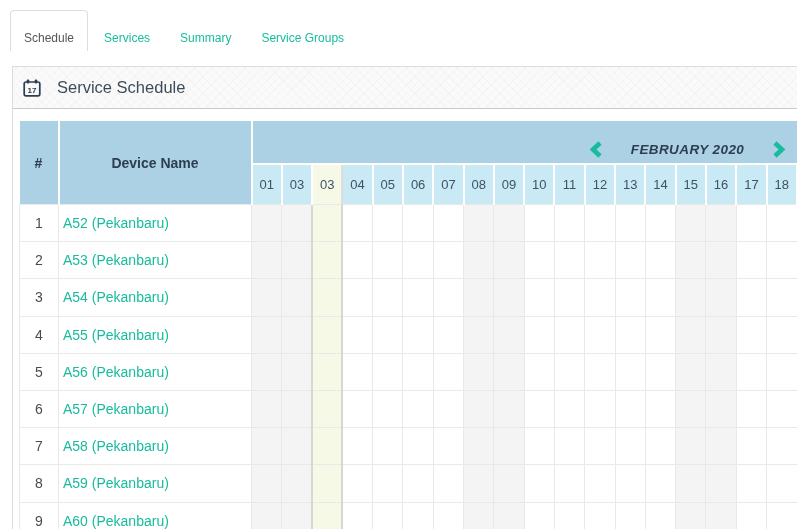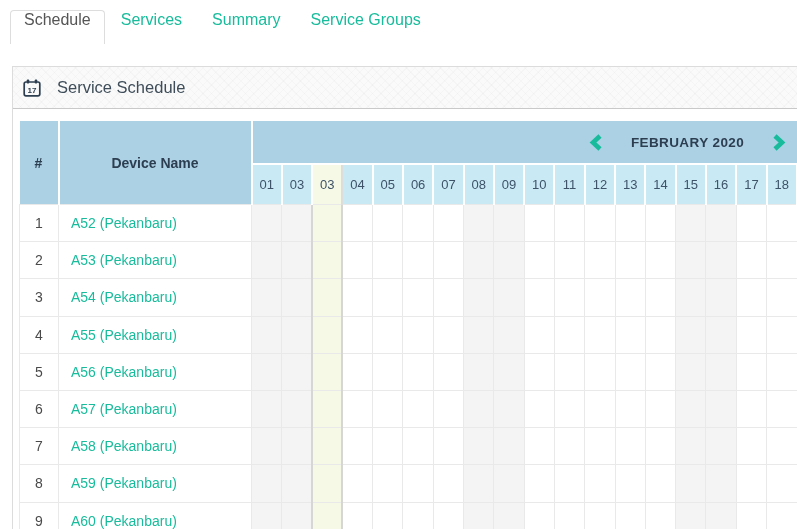--- a/index.html
+++ b/index.html
@@ -4,21 +4,21 @@
 <style>
   html,body{margin:0;padding:0;}
   body{
     width:797px;height:529px;overflow:hidden;background:#fff;
     font-family:"Liberation Sans",sans-serif;
     -webkit-font-smoothing:antialiased;
   }
   
   .tabbar{display:flex;align-items:flex-start;margin:10px 0 0 10px;height:34px;}
   .tab{
-    box-sizing:border-box;height:34px;padding:0 13px;font-size:16px;
+    box-sizing:border-box;height:34px;padding:20px 13px;font-size:12px;
     color:#18bc9c;text-decoration:none;cursor:pointer;border:1px solid transparent;
   }
   .tab.active{
     color:#555;background:#fff;border:1px solid #ddd;border-bottom:none;
     border-radius:4px 4px 0 0;cursor:default;
   }
   .tab + .tab{margin-left:2px;}
   
   .panel{
     box-sizing:border-box;margin:22px 0 0 12px;width:840px;min-height:520px;
@@ -41,39 +41,39 @@
   col.col-device{width:193px;}
   col.col-day{width:30.3px;}
   th{font-weight:700;color:#2c3e50;}
   th.index,th.device{
     background:#acd1e4;font-size:14px;border-right:2px solid #fff;
   }
   th.month{
     background:#acd1e4;height:40px;border-bottom:2px solid #fff;position:relative;
   }
   .month-nav{
-    position:absolute;left:335px;top:0;height:100%;width:200px;
-    display:flex;align-items:center;justify-content:space-between;
+    position:absolute;left:335px;top:7px;height:100%;width:200px;
+    display:flex;align-items:center;justify-content:space-between;font-style:italic;
   }
   .month-label{
     flex:1;text-align:center;font-size:13.5px;font-weight:700;color:#2c3e50;
     letter-spacing:.4px;
   }
   .nav-btn{
     width:16px;height:18px;display:flex;align-items:center;justify-content:center;
     background:none;border:none;padding:0;cursor:pointer;
   }
   th.day{
     background:#c9e9f5;height:37px;font-size:13px;font-weight:400;color:#3e5368;
     border-right:2px solid #fff;text-align:center;margin-top:16px;
   }
   th.day.today{background:#f6f9e5;border-left:2px solid #dddddb;border-right:2px solid #dddddb;}
   td{height:36.2px;padding:0;border:1px solid #e9e9e9;background:#fff;}
   td.cell-index{text-align:center;font-size:14px;color:#4a4a4a;}
-  td.cell-device{text-align:left;padding-left:12px;}
+  td.cell-device{text-align:left;padding-left:4px;}
   .device-link{font-size:14px;color:#18bc9c;text-decoration:none;cursor:pointer;}
   td.cell-day.weekend{background:#f4f4f4;}
   td.cell-day.today{
     background:#f6f9e5;border-left:2px solid #d6d6d4;border-right:2px solid #d6d6d4;
   }
 </style>
 </head>
 <body>
 
 <nav class="tabbar">

